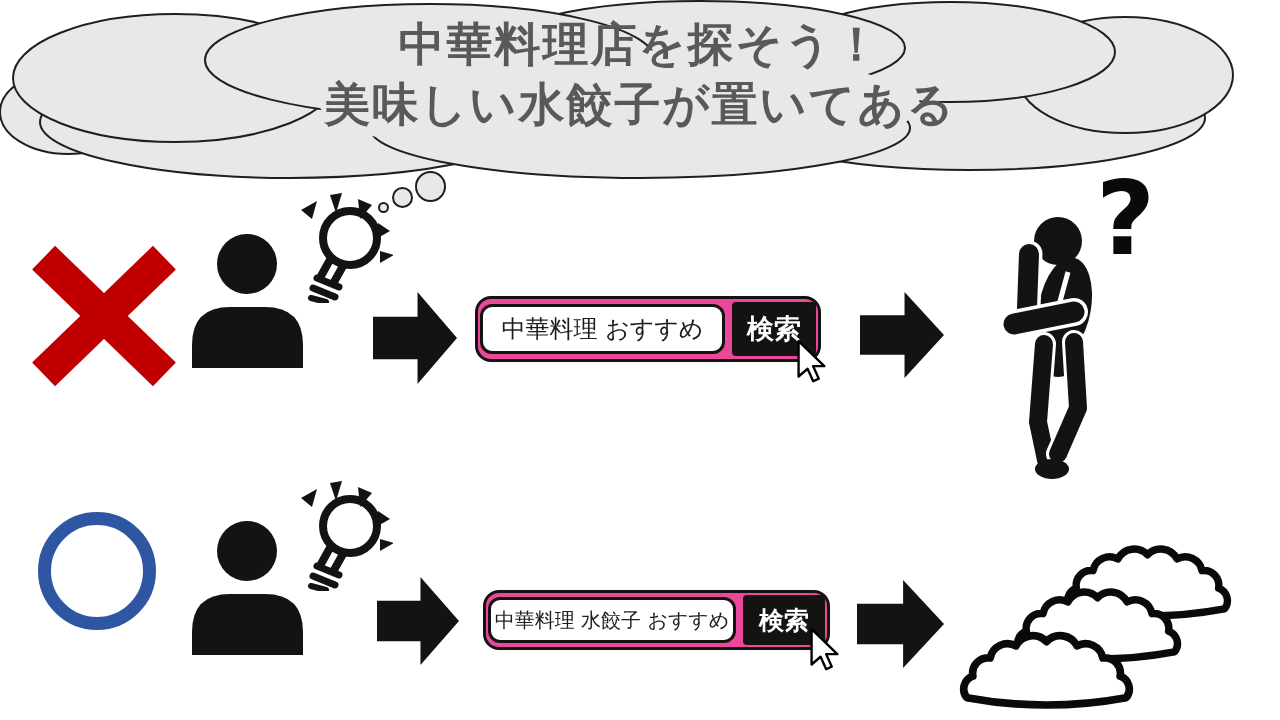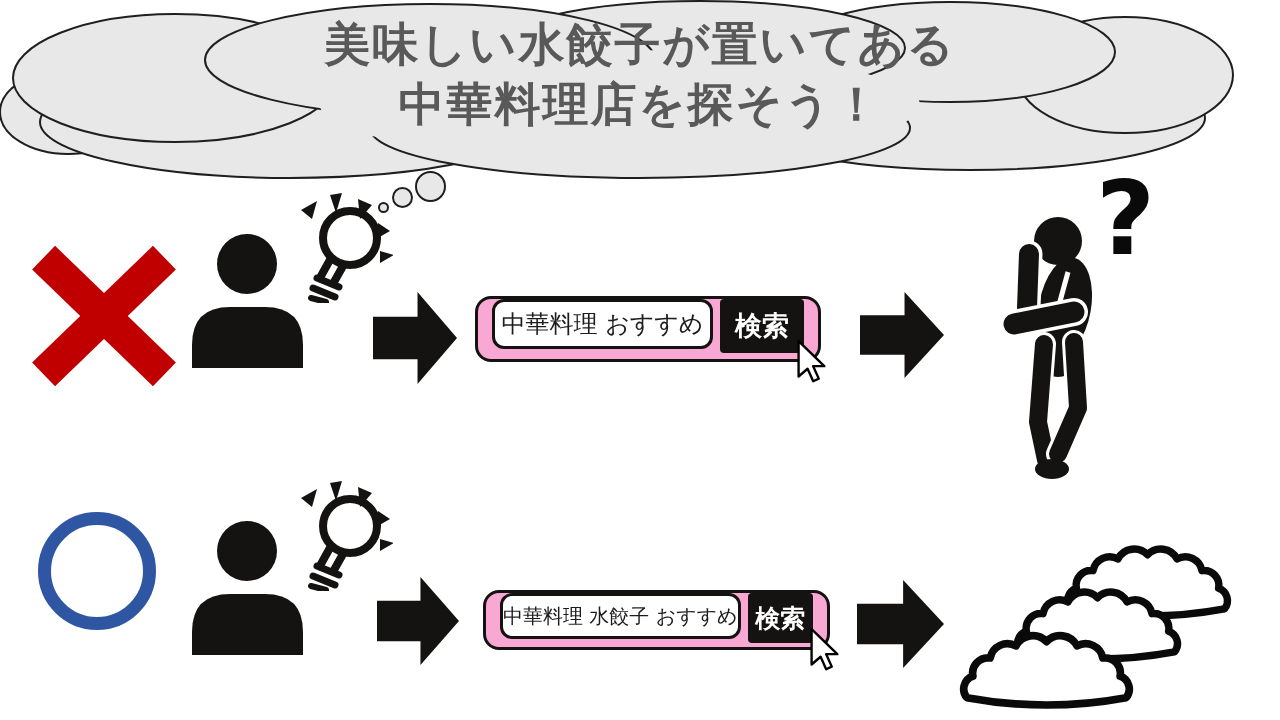--- a/index.html
+++ b/index.html
@@ -36,22 +36,22 @@
     position:absolute;width:118px;height:118px;border:13px solid var(--ok-blue);
     border-radius:50%;box-sizing:border-box;background:transparent;
   }
 
   
   .ink-fill{fill:var(--ink);}
   .ink-stroke{stroke:var(--ink);fill:none;}
 
   
   .searchbar{
-    position:absolute;display:flex;align-items:flex-start;gap:7px;background:#f9a8d4;
-    border:3px solid var(--ink);border-radius:16px;padding:0 14px;box-sizing:border-box;
+    position:absolute;display:flex;align-items:center;gap:7px;background:#ec4899;
+    border:3px solid var(--ink);border-radius:16px;padding:0 2px;box-sizing:border-box;
   }
   .search-field{
     flex:1;display:flex;align-items:center;justify-content:center;
     border:3px solid var(--ink);border-radius:12px;background:#fff;color:#1c1c1c;
     box-sizing:border-box;white-space:nowrap;
   }
   .search-btn{
     display:flex;align-items:center;justify-content:center;background:var(--ink);
     color:#fff;font-weight:bold;border-radius:4px;box-sizing:border-box;cursor:pointer;
   }
@@ -76,22 +76,22 @@
     <ellipse class="cloud-lobe" cx="970" cy="118" rx="235" ry="52"></ellipse>
     <ellipse class="cloud-lobe" cx="640" cy="128" rx="270" ry="50"></ellipse>
     <ellipse class="cloud-lobe" cx="1125" cy="75" rx="108" ry="58"></ellipse>
     <ellipse class="cloud-lobe" cx="950" cy="52" rx="165" ry="50"></ellipse>
     <ellipse class="cloud-lobe" cx="175" cy="78" rx="162" ry="64"></ellipse>
     <ellipse class="cloud-lobe" cx="700" cy="48" rx="205" ry="47"></ellipse>
     <ellipse class="cloud-lobe" cx="430" cy="60" rx="225" ry="56"></ellipse>
     <ellipse class="cloud-lobe" cx="620" cy="105" rx="300" ry="55" style="stroke:none"></ellipse>
   </svg>
   <div class="cloud-title">
+    <div>中華料理店を探そう！</div>
     <div>美味しい水餃子が置いてある</div>
-    <div>中華料理店を探そう！</div>
   </div>
 
   <div class="bubble" style="left:378px;top:202px;width:11px;height:11px;"></div>
   <div class="bubble" style="left:392px;top:187px;width:21px;height:21px;"></div>
   <div class="bubble" style="left:415px;top:171px;width:31px;height:31px;"></div>
 
   <div class="xmark" style="left:40px;top:253px;"></div>
 
   <svg class="abs" style="left:190px;top:233px;" width="115" height="135" viewBox="0 0 115 135">
     <circle class="ink-fill" cx="57" cy="31" r="30"></circle>

